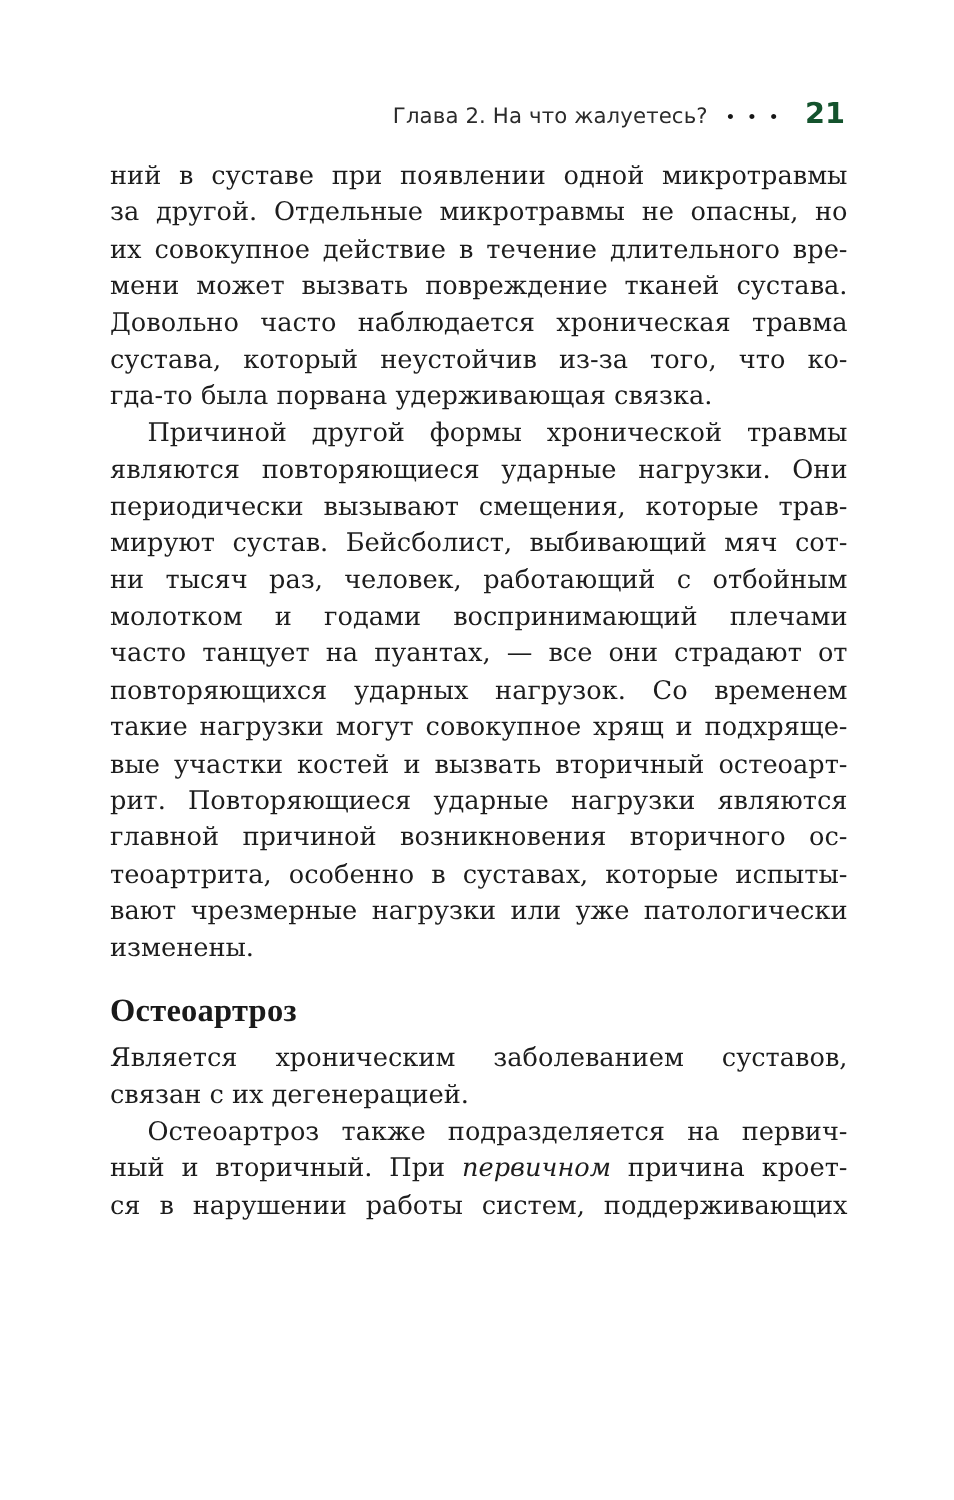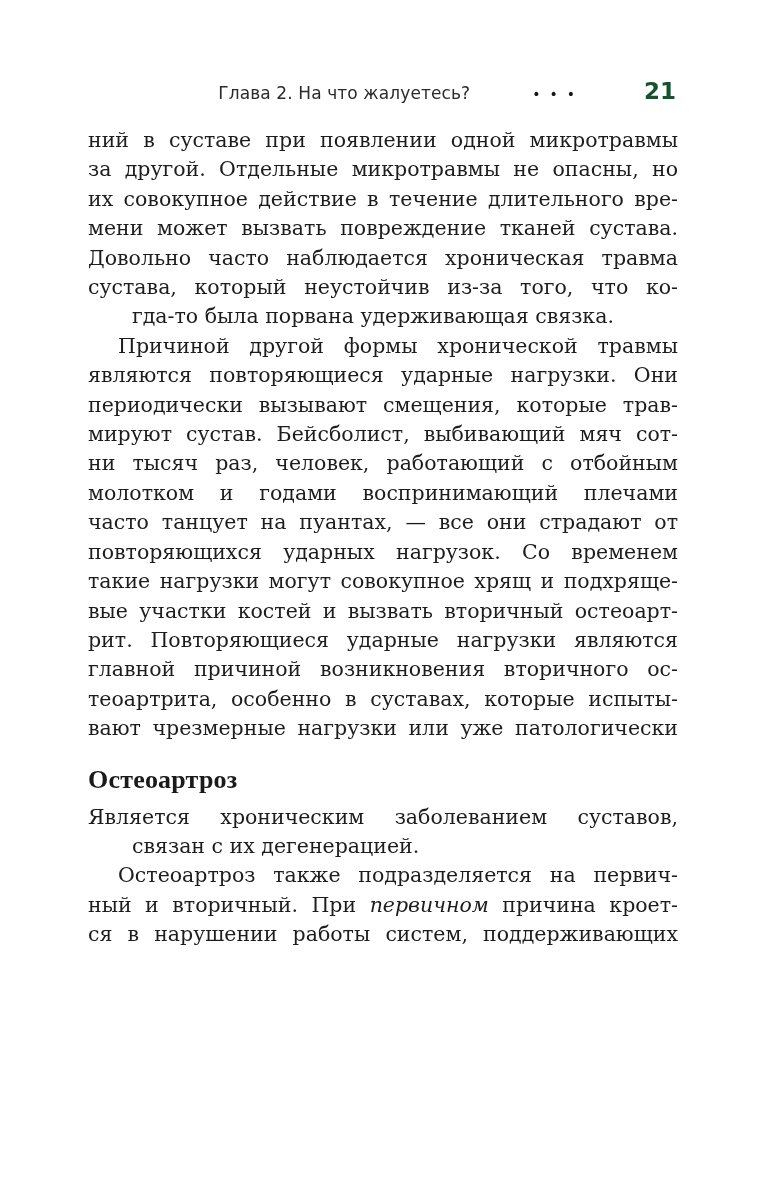--- a/index.html
+++ b/index.html
@@ -19,21 +19,20 @@
     position: absolute;
     top: 78px;
     left: 88px;
     right: 87px;
     display: flex;
     justify-content: flex-end;
     align-items: baseline;
     font-family: "DejaVu Sans", sans-serif;
     color: #2b2b2b;
     white-space: nowrap;
-    gap: 48px;
   }
   .running-title {
     font-size: 17px;
     letter-spacing: 0.1px;
   }
   .dot-separator {
     font-size: 14px;
     letter-spacing: 9px;
     margin-left: 14px;
     color: #161616;
@@ -56,21 +55,20 @@
   }
   .line {
     font-size: 20.5px;
     line-height: 29.4px;
     text-align: justify;
     text-align-last: justify;
     white-space: normal;
   }
   .line.end {
     text-align-last: left;
-    margin-left: 44px;
   }
   .line.indent {
     text-indent: 30px;
   }
   .line .italic {
     font-style: italic;
   }
   .section-heading {
     font-family: Liberation Serif, serif;
     font-weight: bold;
@@ -110,20 +108,21 @@
         <div class="line"><span>ни тысяч раз, человек, работающий с отбойным</span></div>
         <div class="line"><span>молотком и годами воспринимающий плечами</span></div>
         <div class="line"><span>часто танцует на пуантах, — все они страдают от</span></div>
         <div class="line"><span>повторяющихся ударных нагрузок. Со временем</span></div>
         <div class="line"><span>такие нагрузки могут совокупное хрящ и подхряще-</span></div>
         <div class="line"><span>вые участки костей и вызвать вторичный остеоарт-</span></div>
         <div class="line"><span>рит. Повторяющиеся ударные нагрузки являются</span></div>
         <div class="line"><span>главной причиной возникновения вторичного ос-</span></div>
         <div class="line"><span>теоартрита, особенно в суставах, которые испыты-</span></div>
         <div class="line"><span>вают чрезмерные нагрузки или уже патологически</span></div>
+        <div class="line end"><span>изменены.</span></div>
       </div>
       <h2 class="section-heading">Остеоартроз</h2>
       <div class="paragraph">
         <div class="line"><span>Является хроническим заболеванием суставов,</span></div>
         <div class="line end"><span>связан с их дегенерацией.</span></div>
       </div>
       <div class="paragraph">
         <div class="line indent"><span>Остеоартроз также подразделяется на первич-</span></div>
         <div class="line"><span>ный и вторичный. При </span><span class="italic">первичном</span><span> причина кроет-</span></div>
         <div class="line"><span>ся в нарушении работы систем, поддерживающих</span></div>

